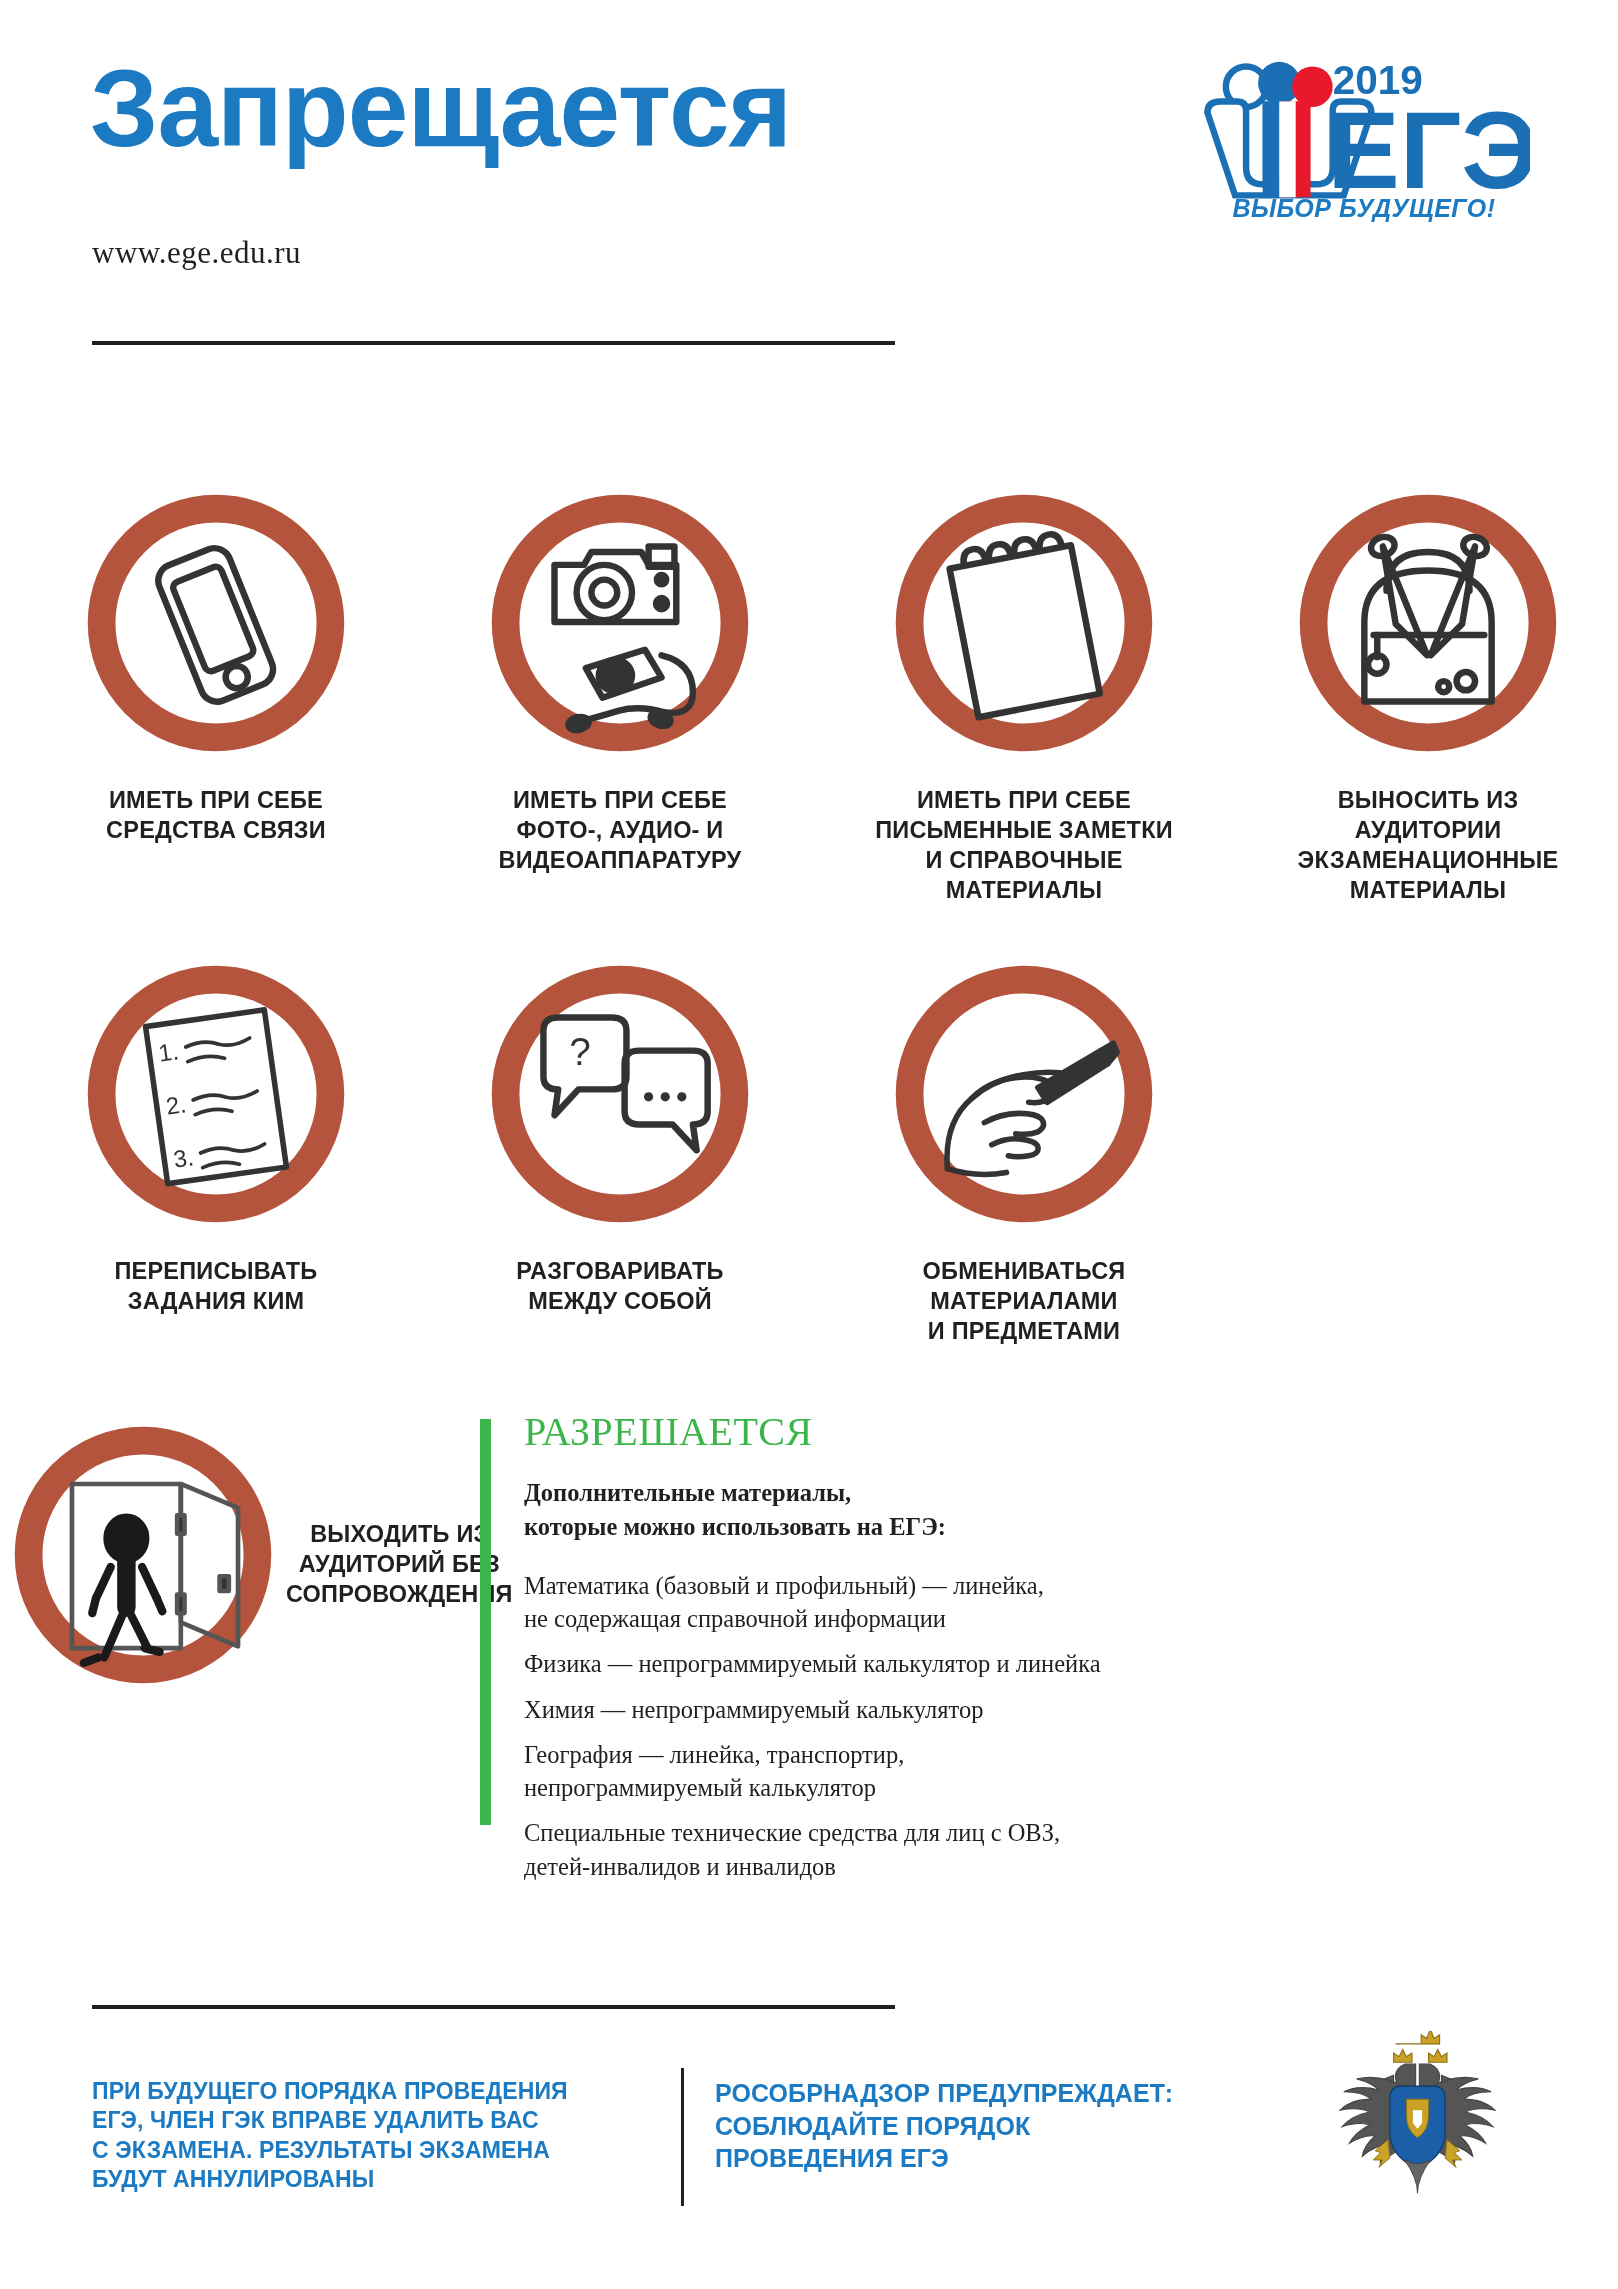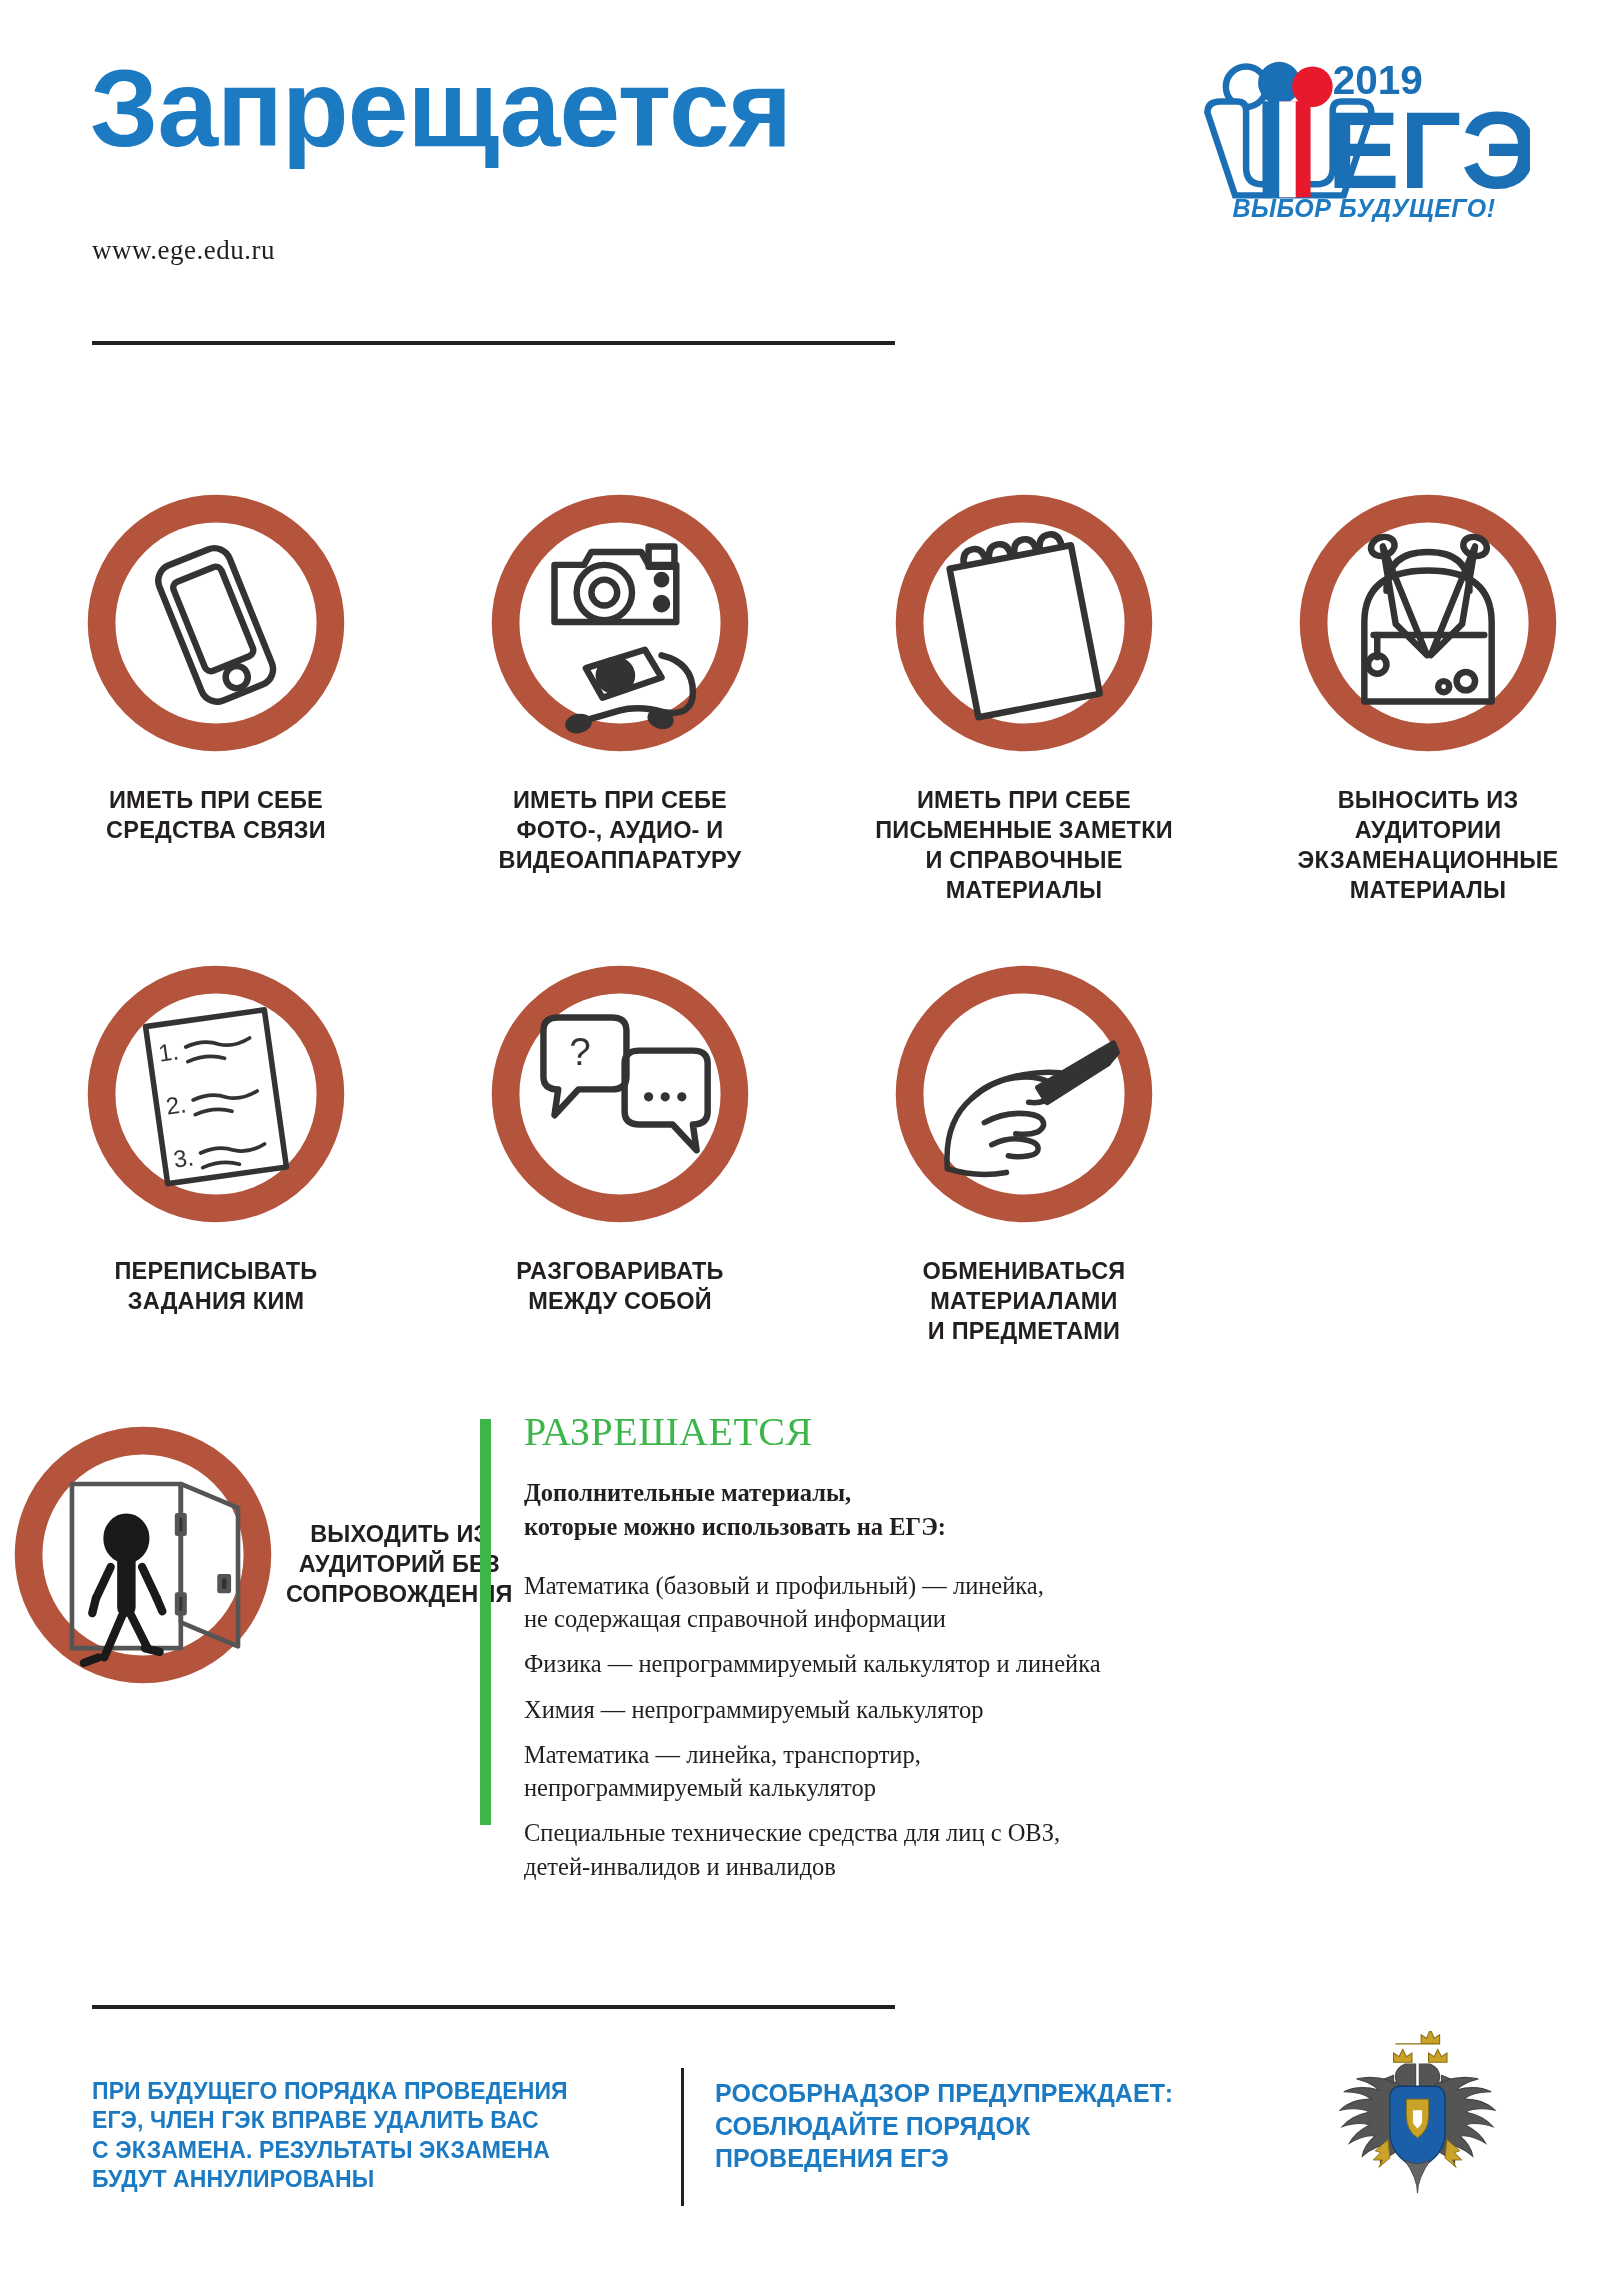--- a/index.html
+++ b/index.html
@@ -32,21 +32,21 @@
     font-weight: bold;
     color: #1b7ac2;
     letter-spacing: -0.9px;
     line-height: 1;
     white-space: nowrap;
   }
   .url {
     position: absolute;
     left: 92px;
     top: 235px;
-    font-size: 27px;
+    font-size: 31px;
     color: #231f20;
     font-family: "Liberation Serif", serif;
     letter-spacing: 0.5px;
   }
   .header-rule {
     position: absolute;
     left: 92px;
     top: 341px;
     width: 803px;
     height: 3.7px;
@@ -417,21 +417,21 @@
   <div class="allowed">
     <div class="allowed-bar"></div>
     <div class="allowed-inner">
       <div class="allowed-title">РАЗРЕШАЕТСЯ</div>
       <div class="allowed-sub">Дополнительные материалы,
 которые можно использовать на ЕГЭ:</div>
       <div class="allowed-item">Математика (базовый и профильный) — линейка,
 не содержащая справочной информации</div>
       <div class="allowed-item">Физика — непрограммируемый калькулятор и линейка</div>
       <div class="allowed-item">Химия — непрограммируемый калькулятор</div>
-      <div class="allowed-item">Математика — линейка, транспортир,
+      <div class="allowed-item">География — линейка, транспортир,
 непрограммируемый калькулятор</div>
       <div class="allowed-item">Специальные технические средства для лиц с ОВЗ,
 детей-инвалидов и инвалидов</div>
     </div>
   </div>
 
   <div class="footer-rule"></div>
   <div class="footer">
     <div class="footer-col-left">ПРИ БУДУЩЕГО ПОРЯДКА ПРОВЕДЕНИЯ
 ЕГЭ, ЧЛЕН ГЭК ВПРАВЕ УДАЛИТЬ ВАС

